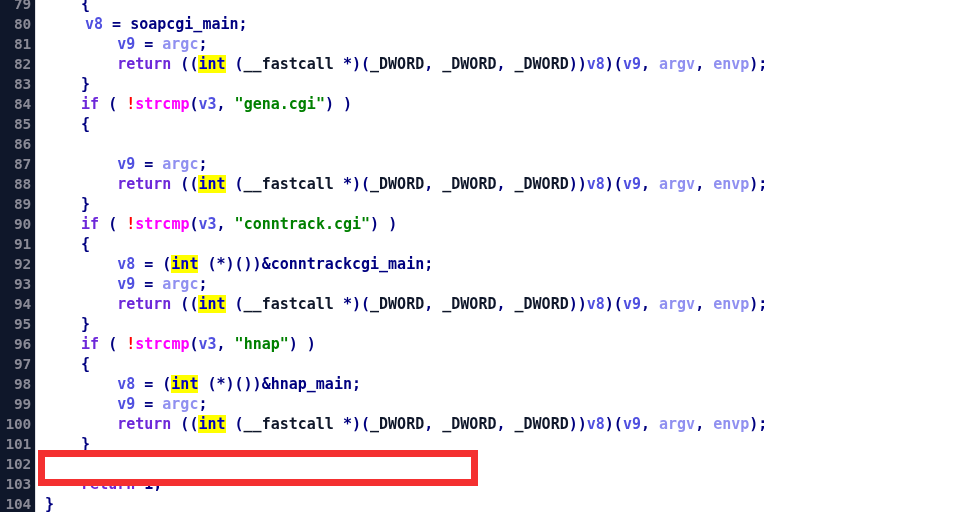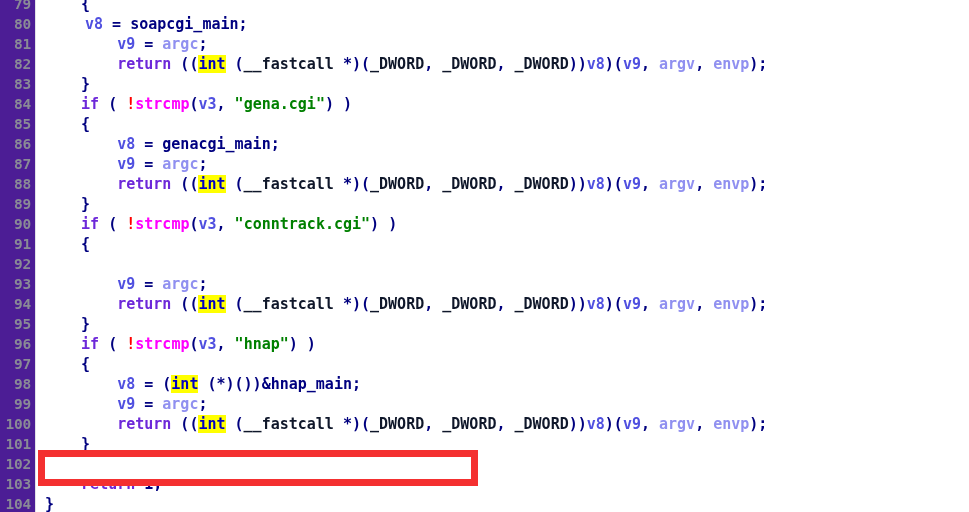--- a/index.html
+++ b/index.html
@@ -21,21 +21,21 @@
     background: #ffffff;
   }
 
   
   #gutter {
     position: absolute;
     left: 0;
     top: 0;
     width: 36px;
     height: 512px;
-    background: #4c1d95;
+    background: #0f172a;
     border-right: 1px solid #e2e2e6;
     box-sizing: border-box;
   }
   .gutter-num {
     position: absolute;
     right: 4px;
     width: 34px;
     height: 20px;
     line-height: 20px;
     text-align: right;
@@ -140,26 +140,26 @@
     </div>
 
   <div id="code">
       <div class="code-line" style="top: -6px; padding-left: 44.08px;"><span class="t-plain">{</span></div>
       <div class="code-line" style="top: 14px; padding-left: 48px;"><span class="t-var">v8</span><span class="t-plain"> = </span><span class="t-func">soapcgi_main</span><span class="t-plain">;</span></div>
       <div class="code-line" style="top: 34px; padding-left: 80.16px;"><span class="t-var">v9</span><span class="t-plain"> = </span><span class="t-arg">argc</span><span class="t-plain">;</span></div>
       <div class="code-line" style="top: 54px; padding-left: 80.16px;"><span class="t-kw">return</span><span class="t-plain"> ((</span><span class="t-type">int</span><span class="t-plain"> (</span><span class="t-dim">__fastcall</span><span class="t-plain"> *)(</span><span class="t-dim">_DWORD</span><span class="t-plain">, </span><span class="t-dim">_DWORD</span><span class="t-plain">, </span><span class="t-dim">_DWORD</span><span class="t-plain">))</span><span class="t-var">v8</span><span class="t-plain">)(</span><span class="t-var">v9</span><span class="t-plain">, </span><span class="t-arg">argv</span><span class="t-plain">, </span><span class="t-arg">envp</span><span class="t-plain">);</span></div>
       <div class="code-line" style="top: 74px; padding-left: 44.08px;"><span class="t-plain">}</span></div>
       <div class="code-line" style="top: 94px; padding-left: 44.08px;"><span class="t-kw">if</span><span class="t-plain"> ( </span><span class="t-bang">!</span><span class="t-lib">strcmp</span><span class="t-plain">(</span><span class="t-var">v3</span><span class="t-plain">, </span><span class="t-str">"gena.cgi"</span><span class="t-plain">) )</span></div>
       <div class="code-line" style="top: 114px; padding-left: 44.08px;"><span class="t-plain">{</span></div>
-      <div class="code-line" style="top: 134px; padding-left: 80.16px;"><span class="t-var">v8</span><span class="t-plain"> = </span><span class="t-func">genacgi_main</span><span class="t-plain">;</span></div>
       <div class="code-line" style="top: 154px; padding-left: 80.16px;"><span class="t-var">v9</span><span class="t-plain"> = </span><span class="t-arg">argc</span><span class="t-plain">;</span></div>
       <div class="code-line" style="top: 174px; padding-left: 80.16px;"><span class="t-kw">return</span><span class="t-plain"> ((</span><span class="t-type">int</span><span class="t-plain"> (</span><span class="t-dim">__fastcall</span><span class="t-plain"> *)(</span><span class="t-dim">_DWORD</span><span class="t-plain">, </span><span class="t-dim">_DWORD</span><span class="t-plain">, </span><span class="t-dim">_DWORD</span><span class="t-plain">))</span><span class="t-var">v8</span><span class="t-plain">)(</span><span class="t-var">v9</span><span class="t-plain">, </span><span class="t-arg">argv</span><span class="t-plain">, </span><span class="t-arg">envp</span><span class="t-plain">);</span></div>
       <div class="code-line" style="top: 194px; padding-left: 44.08px;"><span class="t-plain">}</span></div>
       <div class="code-line" style="top: 214px; padding-left: 44.08px;"><span class="t-kw">if</span><span class="t-plain"> ( </span><span class="t-bang">!</span><span class="t-lib">strcmp</span><span class="t-plain">(</span><span class="t-var">v3</span><span class="t-plain">, </span><span class="t-str">"conntrack.cgi"</span><span class="t-plain">) )</span></div>
       <div class="code-line" style="top: 234px; padding-left: 44.08px;"><span class="t-plain">{</span></div>
+      <div class="code-line" style="top: 254px; padding-left: 80.16px;"><span class="t-var">v8</span><span class="t-plain"> = (</span><span class="t-type">int</span><span class="t-plain"> (*)())&amp;</span><span class="t-func">conntrackcgi_main</span><span class="t-plain">;</span></div>
       <div class="code-line" style="top: 274px; padding-left: 80.16px;"><span class="t-var">v9</span><span class="t-plain"> = </span><span class="t-arg">argc</span><span class="t-plain">;</span></div>
       <div class="code-line" style="top: 294px; padding-left: 80.16px;"><span class="t-kw">return</span><span class="t-plain"> ((</span><span class="t-type">int</span><span class="t-plain"> (</span><span class="t-dim">__fastcall</span><span class="t-plain"> *)(</span><span class="t-dim">_DWORD</span><span class="t-plain">, </span><span class="t-dim">_DWORD</span><span class="t-plain">, </span><span class="t-dim">_DWORD</span><span class="t-plain">))</span><span class="t-var">v8</span><span class="t-plain">)(</span><span class="t-var">v9</span><span class="t-plain">, </span><span class="t-arg">argv</span><span class="t-plain">, </span><span class="t-arg">envp</span><span class="t-plain">);</span></div>
       <div class="code-line" style="top: 314px; padding-left: 44.08px;"><span class="t-plain">}</span></div>
       <div class="code-line" style="top: 334px; padding-left: 44.08px;"><span class="t-kw">if</span><span class="t-plain"> ( </span><span class="t-bang">!</span><span class="t-lib">strcmp</span><span class="t-plain">(</span><span class="t-var">v3</span><span class="t-plain">, </span><span class="t-str">"hnap"</span><span class="t-plain">) )</span></div>
       <div class="code-line" style="top: 354px; padding-left: 44.08px;"><span class="t-plain">{</span></div>
       <div class="code-line" style="top: 374px; padding-left: 80.16px;"><span class="t-var">v8</span><span class="t-plain"> = (</span><span class="t-type">int</span><span class="t-plain"> (*)())&amp;</span><span class="t-func">hnap_main</span><span class="t-plain">;</span></div>
       <div class="code-line" style="top: 394px; padding-left: 80.16px;"><span class="t-var">v9</span><span class="t-plain"> = </span><span class="t-arg">argc</span><span class="t-plain">;</span></div>
       <div class="code-line" style="top: 414px; padding-left: 80.16px;"><span class="t-kw">return</span><span class="t-plain"> ((</span><span class="t-type">int</span><span class="t-plain"> (</span><span class="t-dim">__fastcall</span><span class="t-plain"> *)(</span><span class="t-dim">_DWORD</span><span class="t-plain">, </span><span class="t-dim">_DWORD</span><span class="t-plain">, </span><span class="t-dim">_DWORD</span><span class="t-plain">))</span><span class="t-var">v8</span><span class="t-plain">)(</span><span class="t-var">v9</span><span class="t-plain">, </span><span class="t-arg">argv</span><span class="t-plain">, </span><span class="t-arg">envp</span><span class="t-plain">);</span></div>
       <div class="code-line" style="top: 434px; padding-left: 44.08px;"><span class="t-plain">}</span></div>
       <div class="code-line" style="top: 454px; padding-left: 44.08px;"><span class="t-lib">printf</span><span class="t-plain">(</span><span class="t-str">"CGI.BIN, unknown command %s\n"</span><span class="t-plain">, </span><span class="t-var">v3</span><span class="t-plain">);</span></div>

